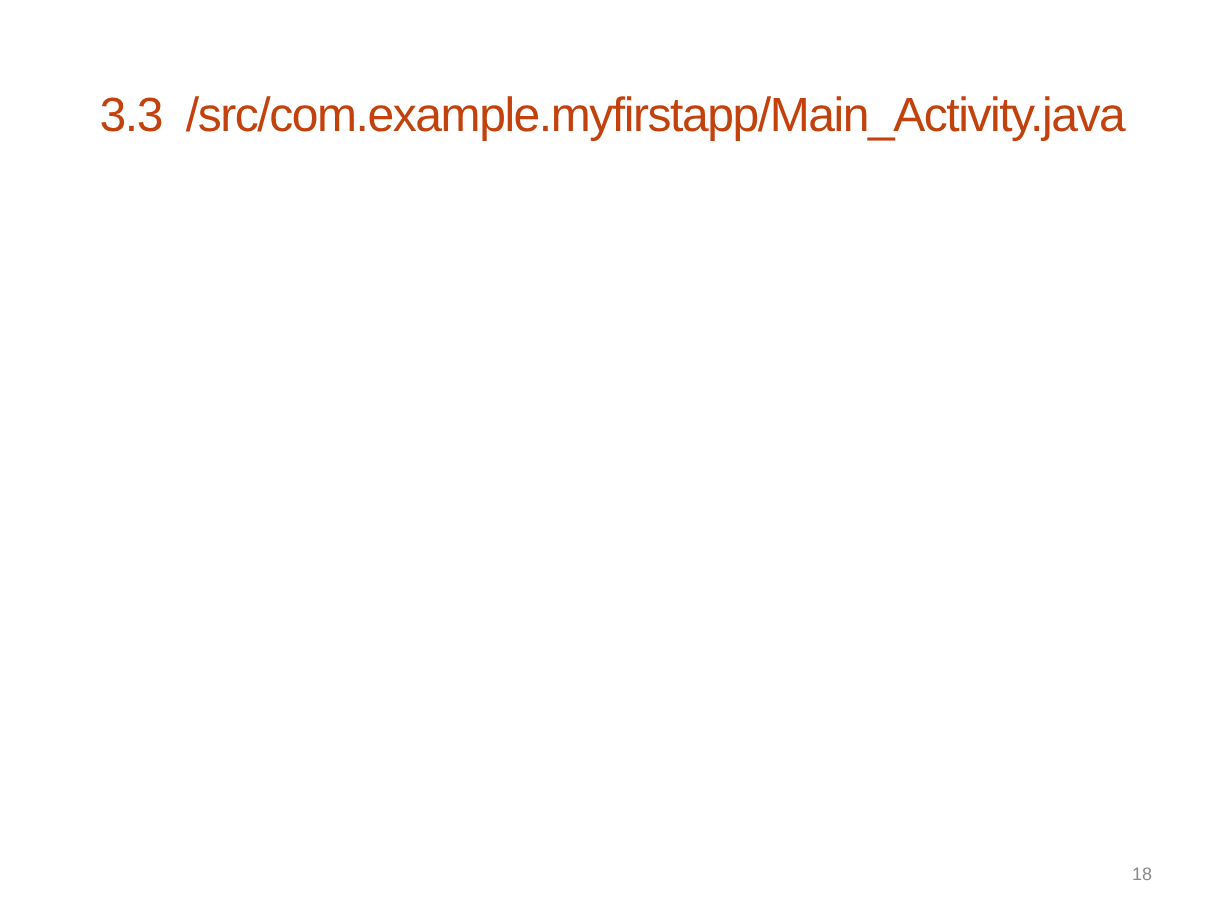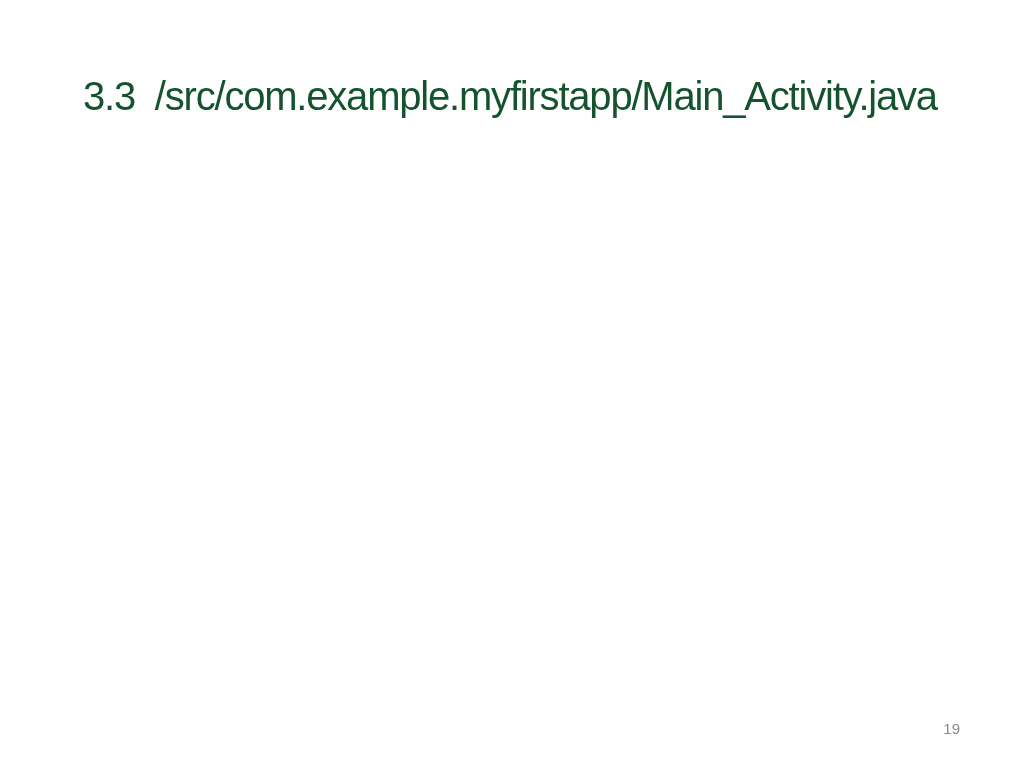--- a/index.html
+++ b/index.html
@@ -18,33 +18,33 @@
   .slide-title {
     position: absolute;
     left: 83px;
     top: 74px;
     margin: 0;
     font-family: "Liberation Sans", sans-serif;
     font-weight: 400;
     font-size: 40px;
     line-height: 1.1;
     letter-spacing: -1.2px;
-    color: #14532d;
+    color: #c2410c;
     white-space: pre; 
   }
   .page-number {
     position: absolute;
     right: 64px;
     top: 720px;
     font-family: "Liberation Sans", sans-serif;
     font-size: 15px;
     line-height: 18px;
     color: #8a8a8a;
     text-align: right;
   }
 </style>
 </head>
 <body>
 
 <div class="slide">
   <h1 class="slide-title">3.3  /src/com.example.myfirstapp/Main_Activity.java</h1>
-  <div class="page-number">19</div>
+  <div class="page-number">18</div>
 </div>
 
 </body></html>

